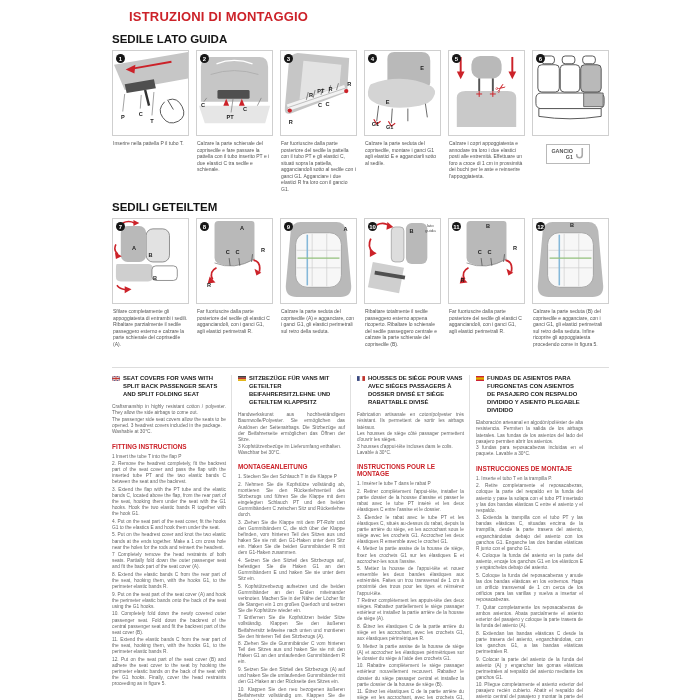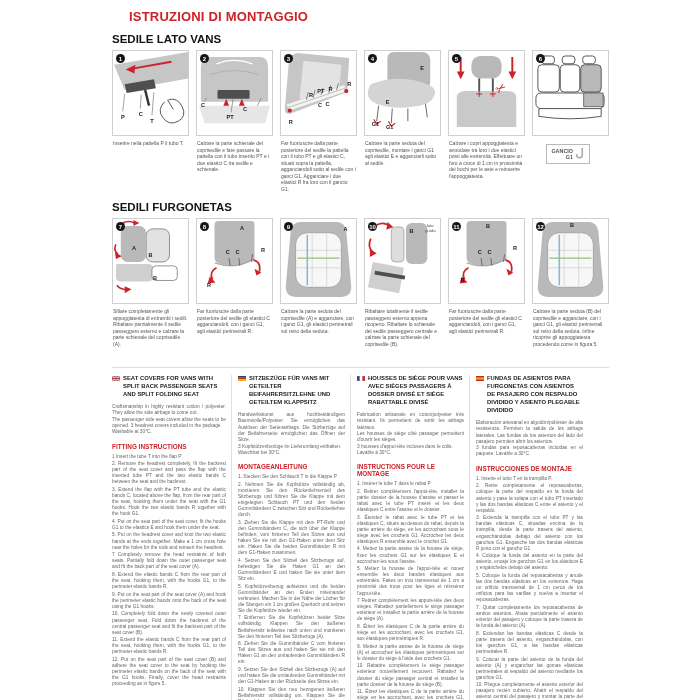--- a/index.html
+++ b/index.html
@@ -30,21 +30,21 @@
   .subhead{color:#cc2229;font-size:6.4px;font-weight:bold;margin:0 0 4px;}
   .item{font-size:4.8px;color:#666;line-height:1.27;margin:0 0 1.5px;text-align:justify;}
 </style>
 </head>
 <body>
 
 <div class="sheet">
   <h1 class="main-title">ISTRUZIONI DI MONTAGGIO</h1>
   <div id="sections-host">
   <section>
-    <h2 class="sec-title">SEDILE LATO VANS</h2>
+    <h2 class="sec-title">SEDILE LATO GUIDA</h2>
     <div class="steps">
   <div class="panel">
     <div class="illo">
       <span class="badge">1</span>
     <svg viewBox="0 0 77 86" class="art">
                 <polygon points="1,14 77,1 77,28 12,40" fill="#c6c6c6"></polygon>
 <polygon points="12,34 42,29 44,38 14,43" fill="#4f4f4f"></polygon>
 <line x1="33" y1="40" x2="37" y2="56" stroke="#333" stroke-width="2.5"></line>
 <line x1="60" y1="11" x2="20" y2="18" stroke="#cc2229" stroke-width="2"></line>
 <polygon points="13,19 23,14 22,23" fill="#cc2229"></polygon>
@@ -179,21 +179,21 @@
 G1</span>
     <svg viewBox="0 0 10 16" width="9" height="14">
       <path d="M7,1 v8 a3.2,3.2 0 0 1 -6.4,0 v-1" fill="none" stroke="#aaa" stroke-width="1.8"></path>
     </svg>
   </div>
 </div>
 </div>
   </section>
 
   <section>
-    <h2 class="sec-title">SEDILI FURGONETAS</h2>
+    <h2 class="sec-title">SEDILI GETEILTEM</h2>
     <div class="steps">
   <div class="panel">
     <div class="illo">
       <span class="badge">7</span>
     <svg viewBox="0 0 77 86" class="art">
                 <rect x="34" y="10" width="24" height="34" rx="7" fill="#e2e2e2" stroke="#777" stroke-width="0.8"></rect>
 <rect x="8" y="7" width="26" height="37" rx="7" fill="#b9b9b9"></rect>
 <path d="M4,46 h32 q5,0 5,5 v8 q0,5 -5,5 H8 q-5,0 -5,-5 v-8 q0,-5 1,-5 z" fill="#cfcfcf"></path>
 <rect x="40" y="48" width="26" height="15" rx="4" fill="#fff" stroke="#777" stroke-width="0.8"></rect>
 <path d="M10,4 q6,-3 12,0" fill="none" stroke="#cc2229" stroke-width="1.6"></path>

